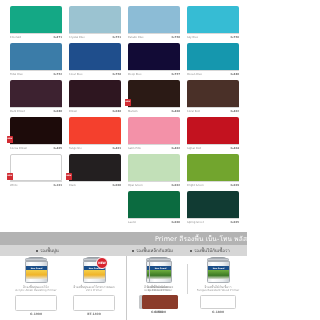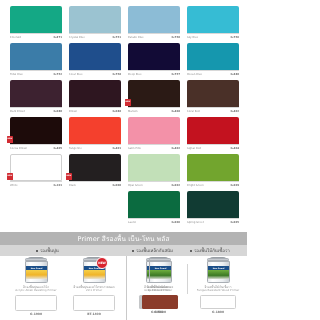--- a/index.html
+++ b/index.html
@@ -97,21 +97,21 @@
     left: 0; top: 232px;
     width: 247px; height: 88px;
     background: #ffffff;
   }
   .primer-header {
     width: 247px;
     height: 13px;
     background: #b3b3b3;
     display: flex;
     align-items: center;
-    justify-content: center;
+    justify-content: flex-end;
   }
   .primer-title {
     font-size: 6.5px;
     color: #ffffff;
     letter-spacing: 0.15px;
     white-space: nowrap;
   }
 
   .primer-subbar {
     position: relative;

